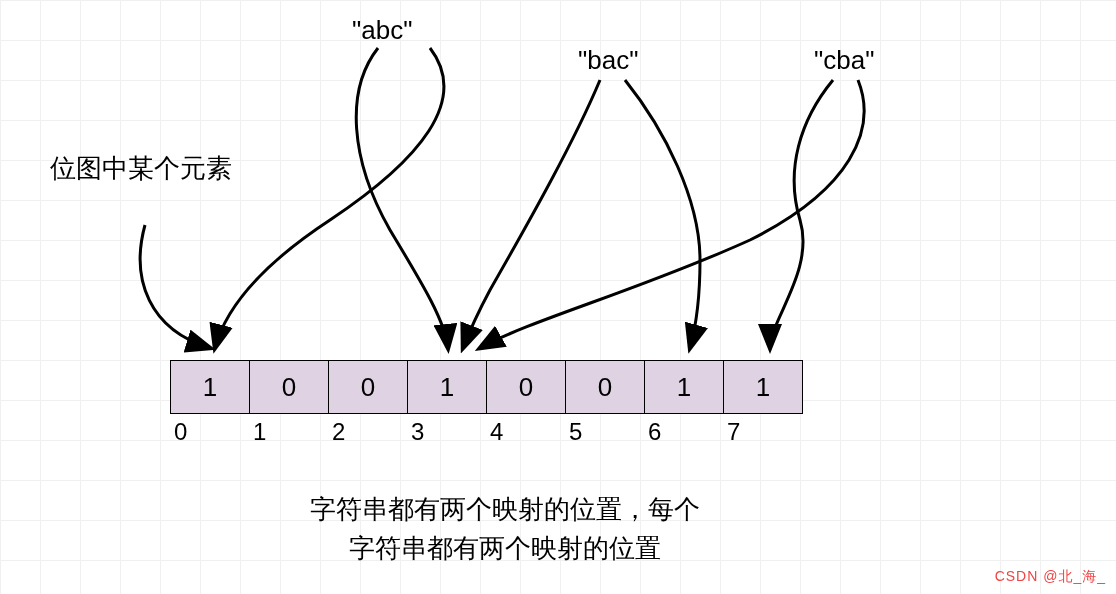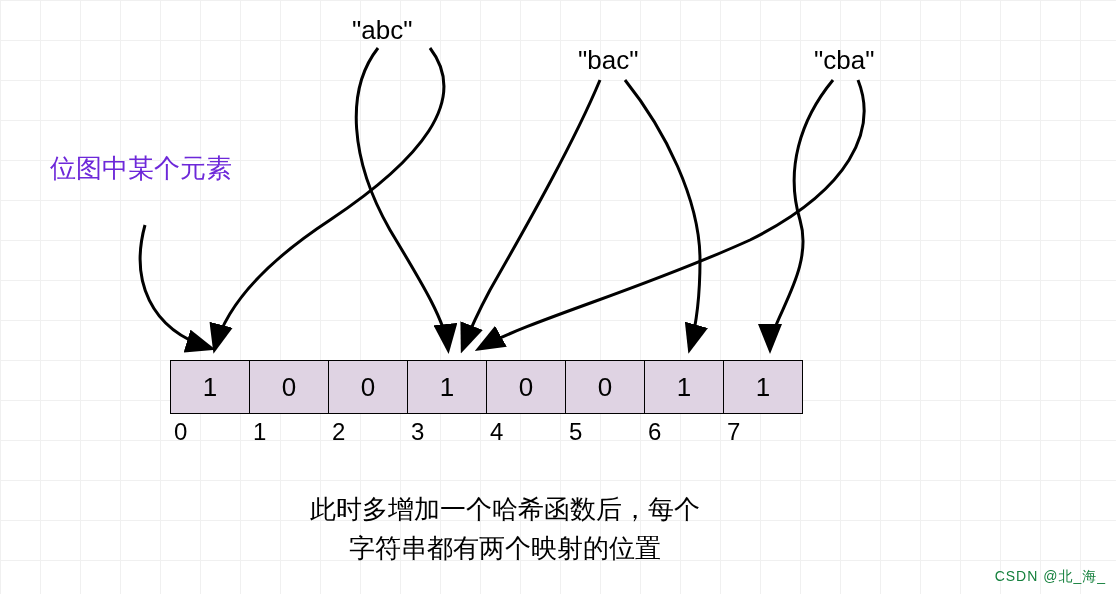--- a/index.html
+++ b/index.html
@@ -18,21 +18,21 @@
     
     .string-label {
       position: absolute;
       font-size: 26px;
       color: #000;
     }
     
     .description {
       position: absolute;
       font-size: 26px;
-      color: #6d28d9;
+      color: #000000;
       line-height: 1.4;
     }
     
     .bit-array {
       position: absolute;
       left: 170px;
       top: 360px;
       display: flex;
     }
     
@@ -75,21 +75,21 @@
       color: #000;
       text-align: center;
       line-height: 1.5;
     }
     
     .watermark {
       position: absolute;
       right: 10px;
       bottom: 8px;
       font-size: 14px;
-      color: #15803d;
+      color: #ef4444;
       letter-spacing: 1px;
     }
     
     svg.arrows {
       position: absolute;
       left: 0;
       top: 0;
       width: 1116px;
       height: 594px;
       pointer-events: none;
@@ -122,21 +122,21 @@
   <div class="index-label">1</div>
   <div class="index-label">2</div>
   <div class="index-label">3</div>
   <div class="index-label">4</div>
   <div class="index-label">5</div>
   <div class="index-label">6</div>
   <div class="index-label">7</div>
 </div>
 
 <div class="bottom-text">
-  <div>此时多增加一个哈希函数后，每个</div>
+  <div>字符串都有两个映射的位置，每个</div>
   <div>字符串都有两个映射的位置</div>
 </div>
 
 <div class="watermark">CSDN @北_海_</div>
 
 <svg class="arrows">
   <defs>
     <marker id="arrowhead" markerWidth="10" markerHeight="8" refX="8" refY="4" orient="auto">
       <polygon points="0 0, 10 4, 0 8" fill="#000"></polygon>
     </marker>

